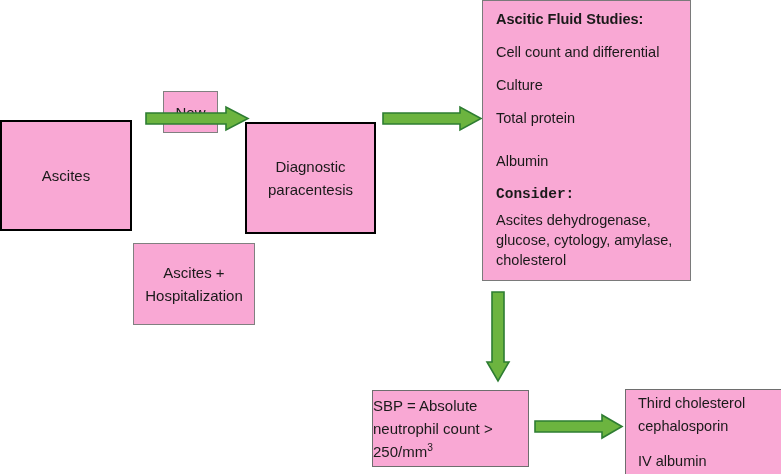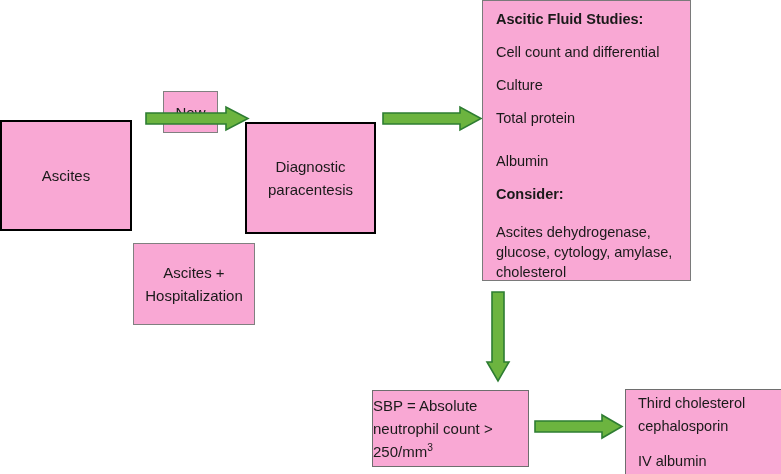--- a/index.html
+++ b/index.html
@@ -107,21 +107,21 @@
       <polygon points="0,6 77,6 77,0 98,11.5 77,23 77,17 0,17" fill="#6CB43F" stroke="#2E7D32" stroke-width="1.6"></polygon>
     </svg>
   </div>
 
   <div class="node node-list" style="left:482px; top:0px; width:209px; height:281px; font-size:14.5px; padding:10px 0 0 13px;">
     <span class="list-item bold" style="margin-bottom:17px;">Ascitic Fluid Studies:</span>
     <span class="list-item" style="margin-bottom:17px;">Cell count and differential</span>
     <span class="list-item" style="margin-bottom:17px;">Culture</span>
     <span class="list-item" style="margin-bottom:27px;">Total protein</span>
     <span class="list-item" style="margin-bottom:17px;">Albumin</span>
-    <span class="list-item bold" style="margin-bottom:20px;">Consider:</span>
+    <span class="list-item bold" style="margin-bottom:8px;font-family:Liberation Mono, monospace;">Consider:</span>
     <span class="wrapline" style="line-height:20px;">Ascites dehydrogenase,</span>
     <span class="wrapline" style="line-height:20px;">glucose, cytology, amylase,</span>
     <span class="wrapline" style="line-height:20px;">cholesterol</span>
   </div>
 
   <div class="arrow" style="left:486px; top:292px; width:24px; height:90px;">
     <svg width="24" height="90" viewBox="0 0 24 90">
       <polygon points="6,0 18,0 18,70 23,70 12,89 1,70 6,70" fill="#6CB43F" stroke="#2E7D32" stroke-width="1.6"></polygon>
     </svg>
   </div>

